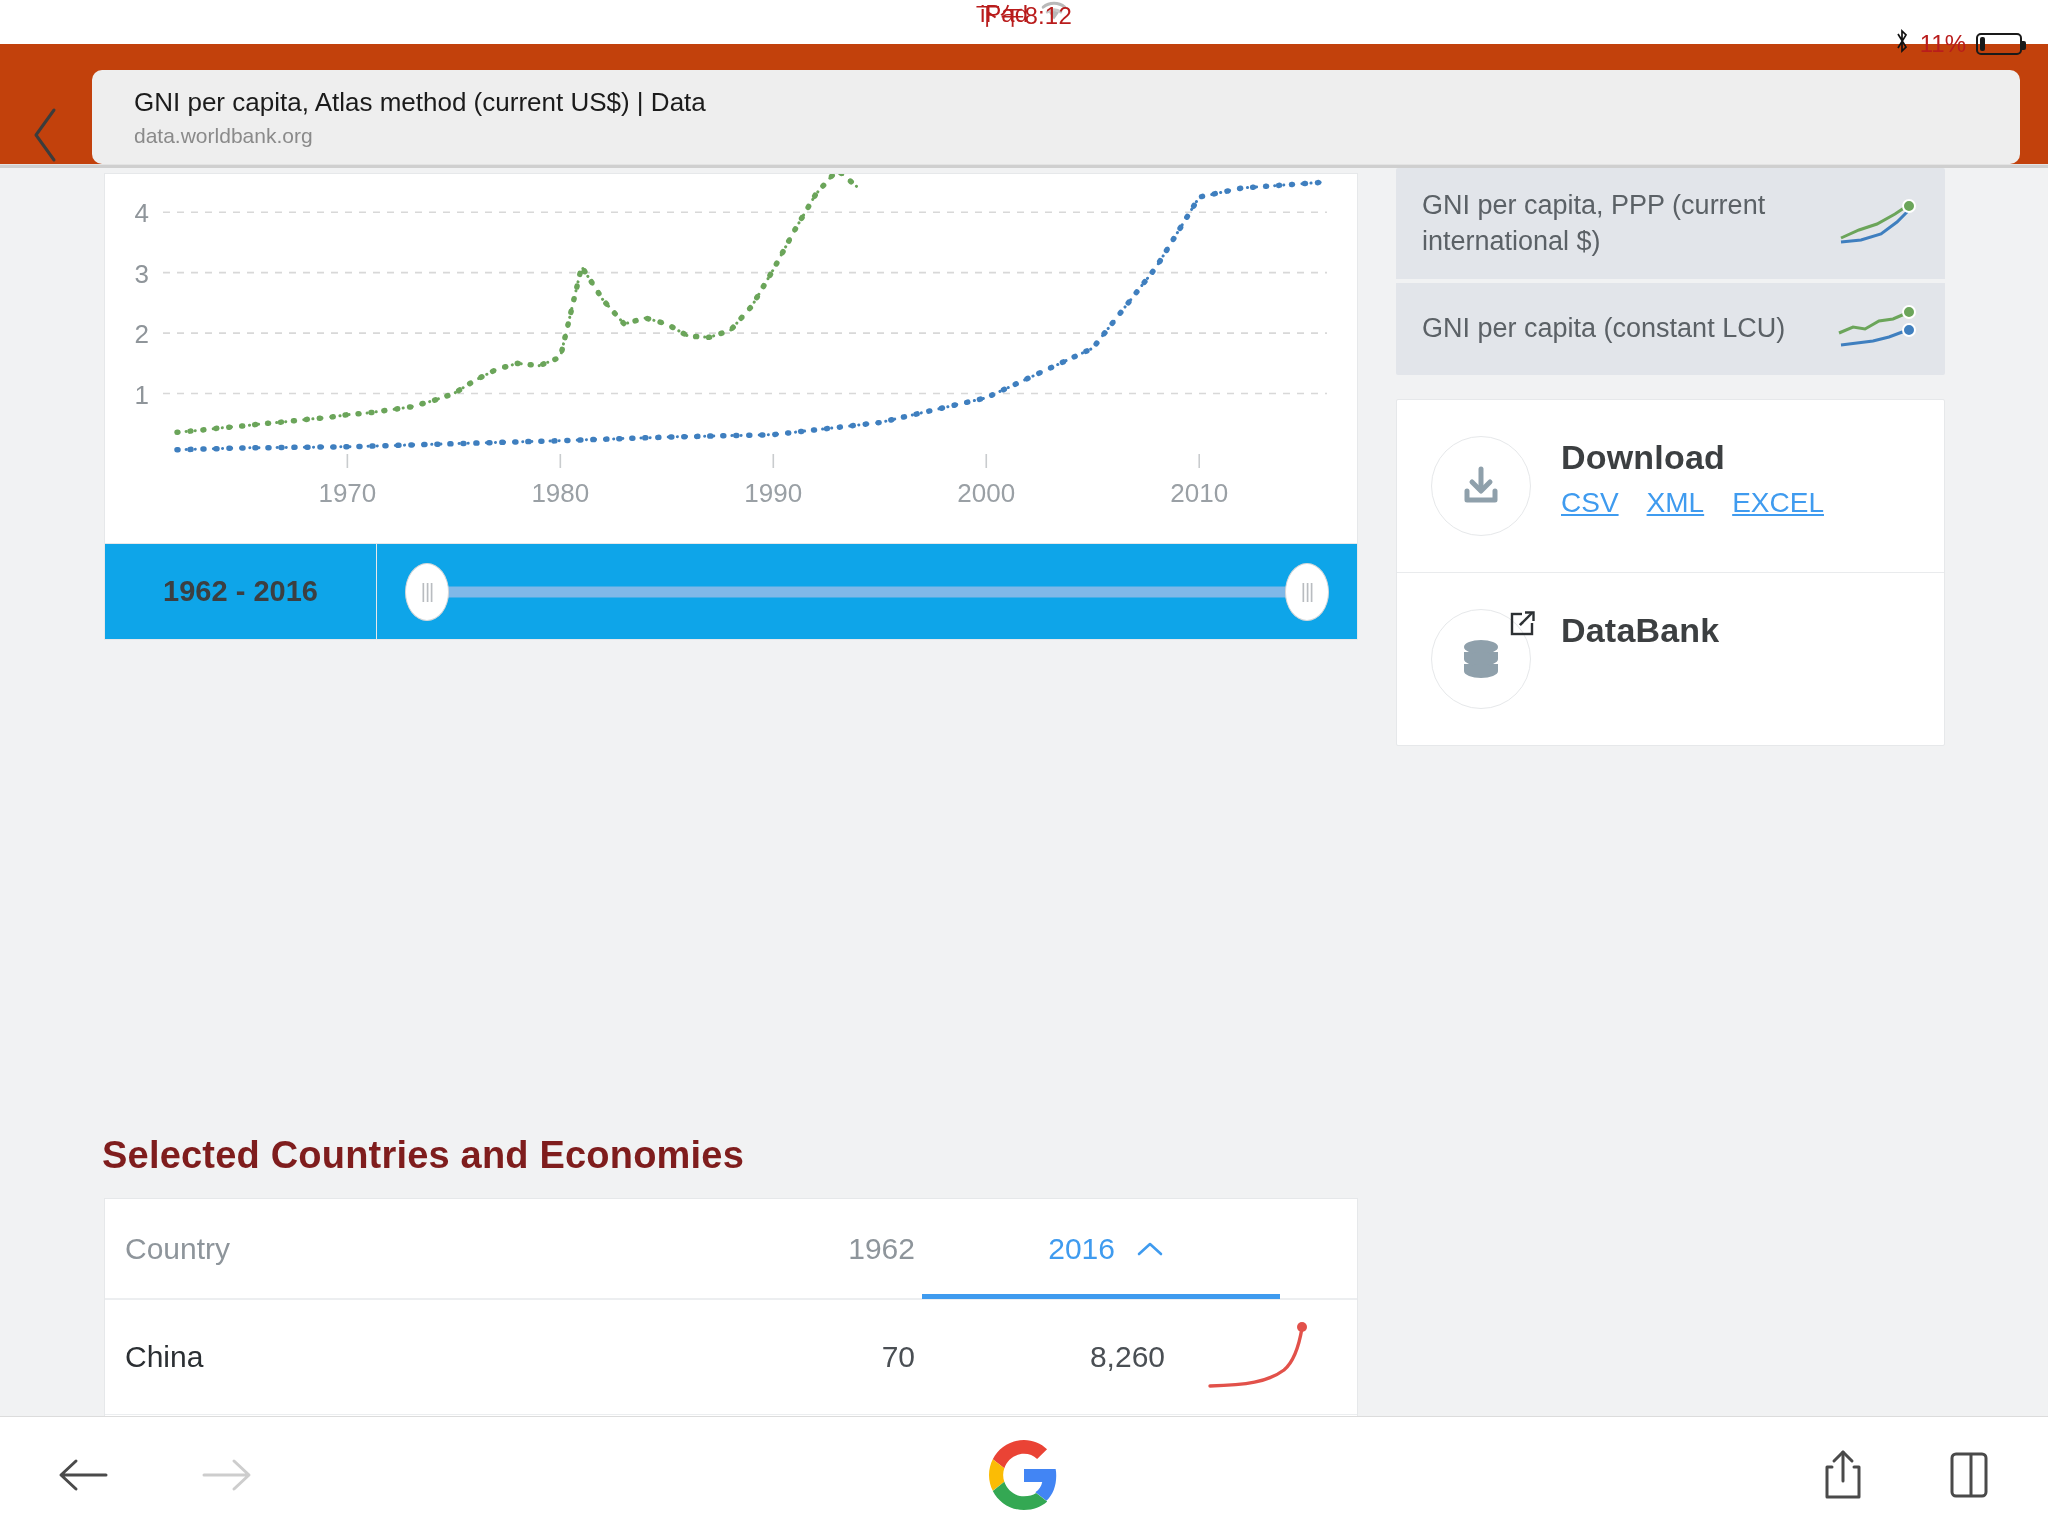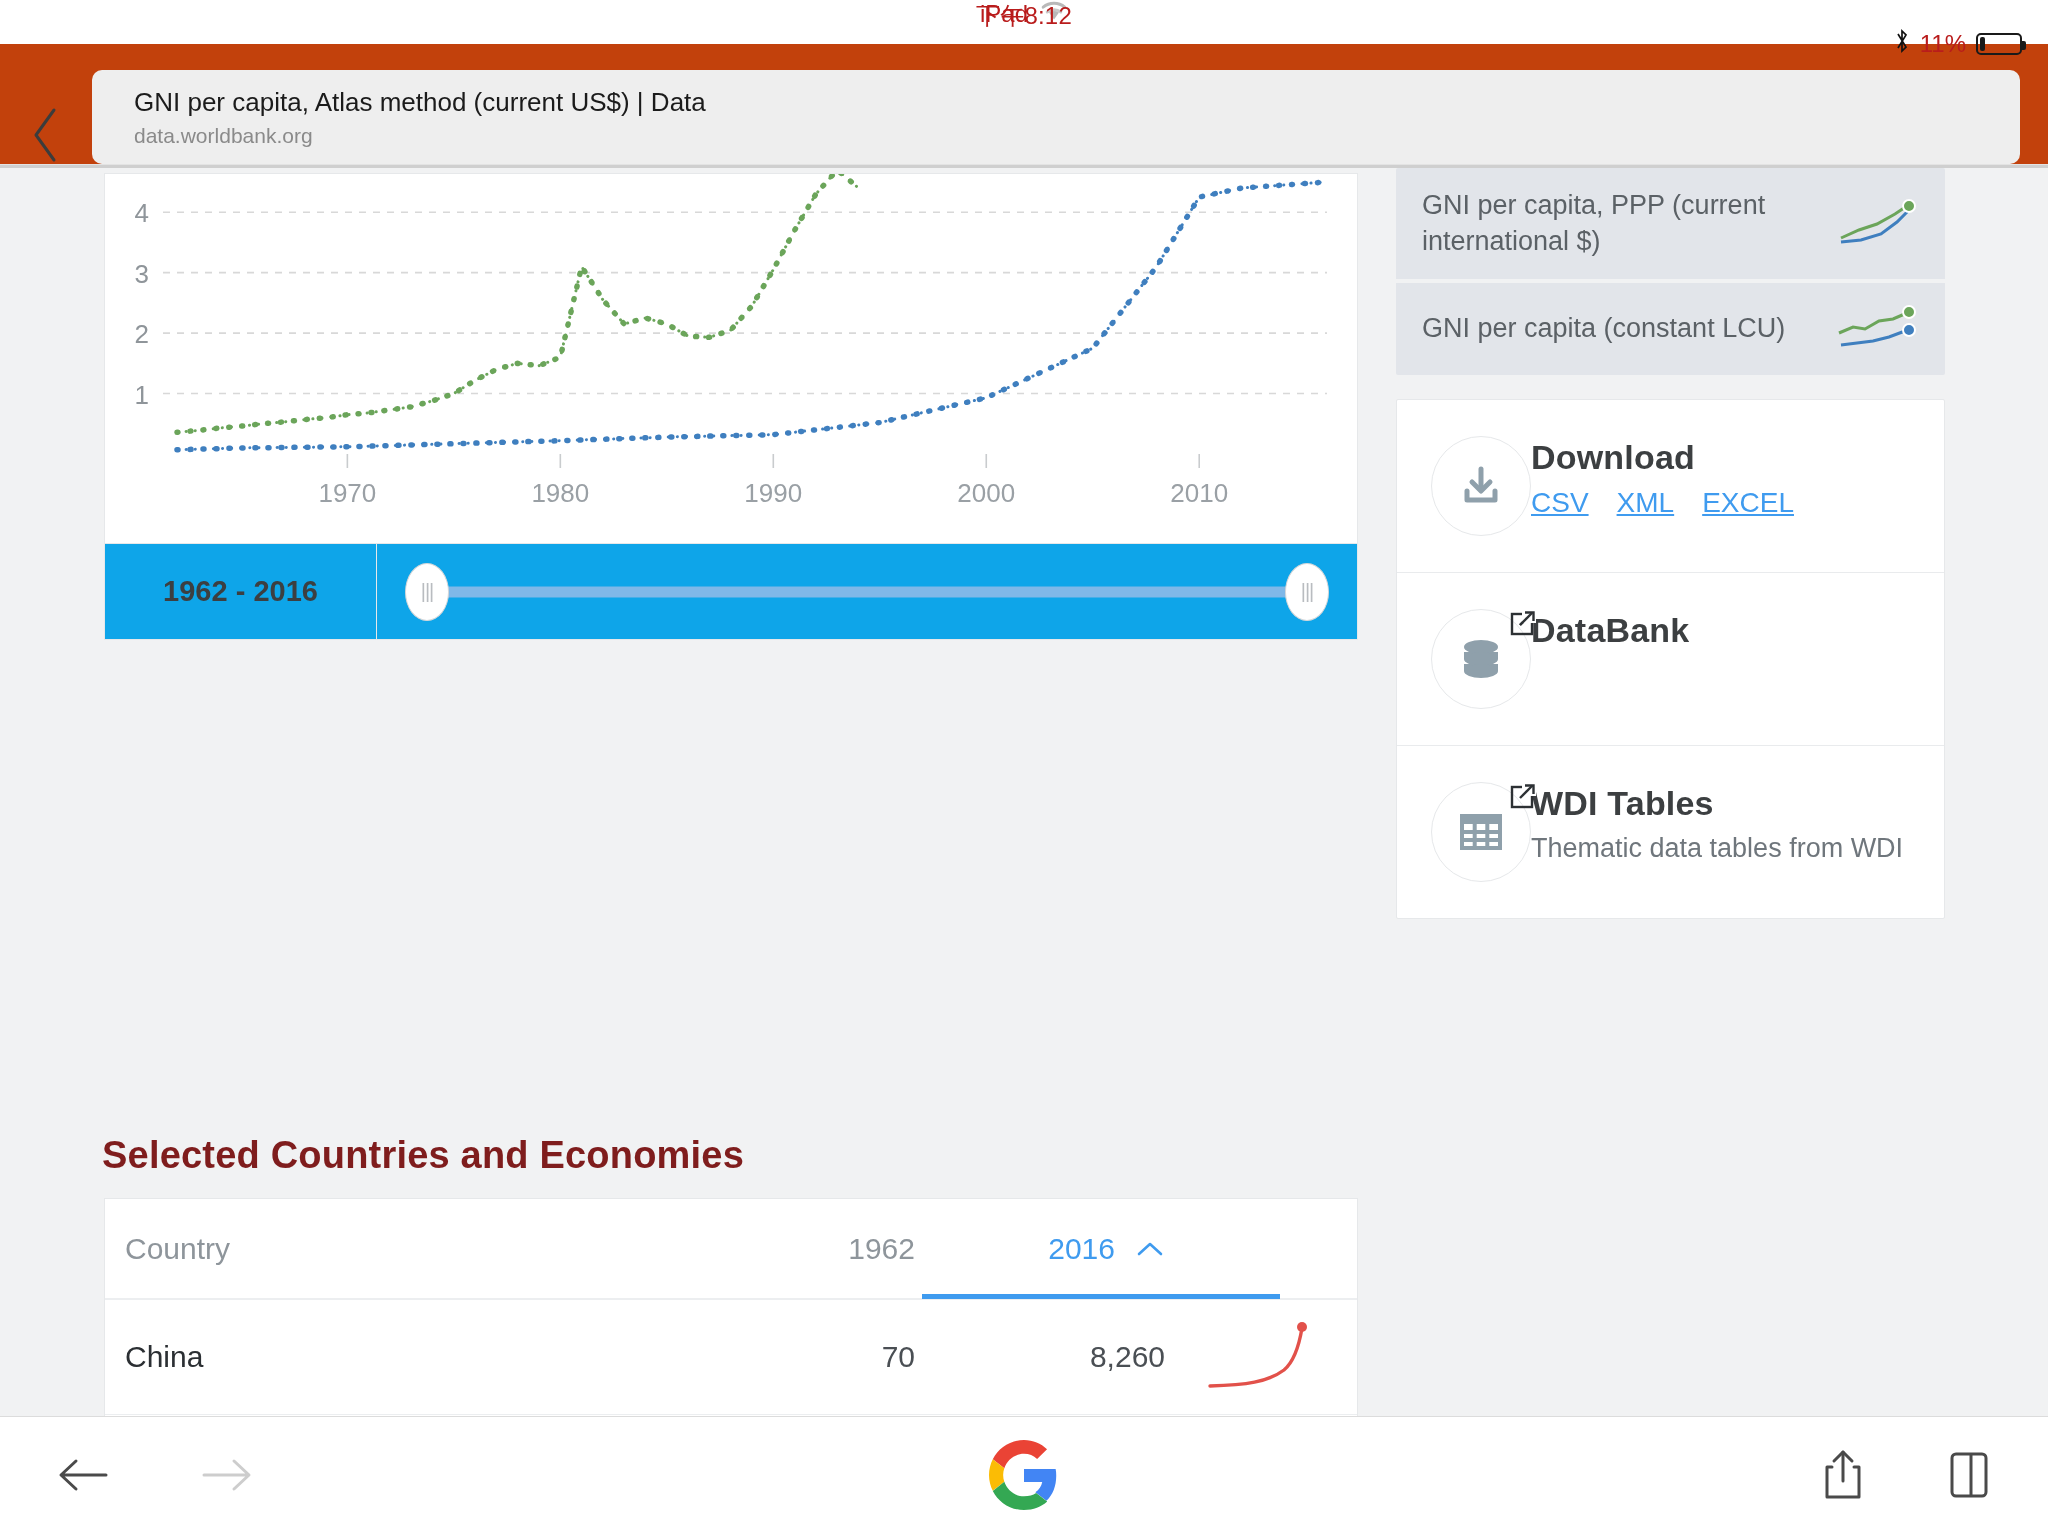--- a/index.html
+++ b/index.html
@@ -102,21 +102,21 @@
     min-height:82px; padding:20px 26px; display:flex; align-items:center;
     justify-content:space-between; gap:18px;
   }
   .indicator-row + .indicator-row{ border-top:4px solid #f1f2f3; }
   .indicator-label{ font-size:27px; color:#5b6166; line-height:1.32; }
   .spark-mini{ flex:0 0 auto; }
 
   .link-card{
     margin-top:24px; background:#fff; border:1px solid #e6e8ea; border-radius:2px;
   }
-  .link-item{ display:flex; padding:36px 34px; align-items:flex-start; }
+  .link-item{ display:flex; padding:36px 34px; gap:30px; align-items:flex-start; }
   .link-item + .link-item{ border-top:1px solid #e9ebed; }
   .link-icon-wrap{
     flex:0 0 100px; height:100px; border-radius:50%; border:1px solid #e6e8ea;
     display:flex; align-items:center; justify-content:center; position:relative;
     background:#fff;
   }
   .ext-badge{ position:absolute; right:-8px; top:-2px; }
   .link-body{ padding-top:2px; }
   .link-title{ font-size:34px; color:#3c3f41; font-weight:bold; letter-spacing:.2px; }
   .link-sub{ font-size:27px; color:#6f767c; line-height:1.45; margin-top:6px; max-width:380px;}
@@ -310,41 +310,20 @@
               <path d="M12 17 L24 5" stroke="#2d3134" stroke-width="2.4"></path>
               <path d="M17 4.5 L25.5 4.5 L25.5 13" fill="none" stroke="#2d3134" stroke-width="2.4"></path>
             </svg>
           </span>
         </div>
         <div class="link-body">
           <div class="link-title">DataBank</div>
         </div>
       </div>
 
-      <div class="link-item">
-        <div class="link-icon-wrap">
-          <svg width="48" height="44" viewBox="0 0 48 44">
-            <rect x="5" y="6" width="38" height="32" fill="none" stroke="#8fa0ab" stroke-width="4"></rect>
-            <rect x="5" y="6" width="38" height="8" fill="#8fa0ab"></rect>
-            <path d="M5 22 H43 M5 30 H43 M17.7 14 V38 M30.3 14 V38" stroke="#8fa0ab" stroke-width="4"></path>
-          </svg>
-          <span class="ext-badge">
-            <svg width="30" height="30" viewBox="0 0 30 30">
-              <rect x="4" y="6" width="20" height="20" fill="none" stroke="#2d3134" stroke-width="2.4"></rect>
-              <rect x="14" y="2" width="14" height="13" fill="#fff"></rect>
-              <path d="M12 17 L24.5 4.5" stroke="#2d3134" stroke-width="2.4"></path>
-              <path d="M17 4.5 L25.5 4.5 L25.5 13" fill="none" stroke="#2d3134" stroke-width="2.4"></path>
-            </svg>
-          </span>
-        </div>
-        <div class="link-body">
-          <div class="link-title">WDI Tables</div>
-          <div class="link-sub">Thematic data tables from WDI</div>
-        </div>
-      </div>
 
     </div>
   </div>
 
   <div class="section-title">Selected Countries and Economies</div>
 
   <div class="table-card">
     <div class="trow thead">
       <div class="th c-country">Country</div>
       <div class="th c-y1">1962</div>

